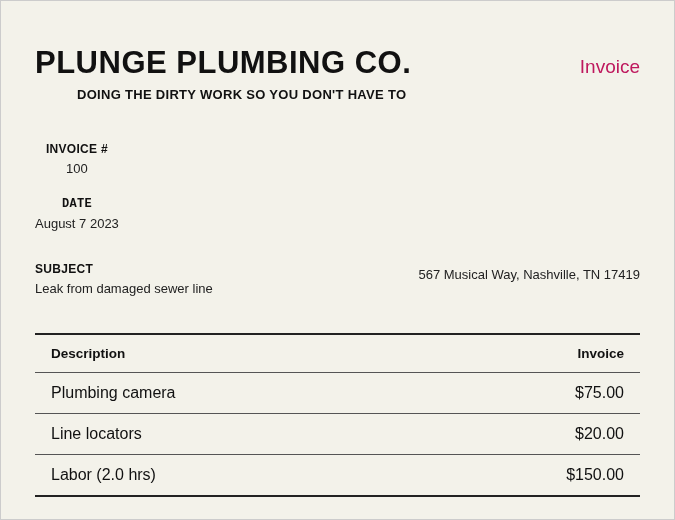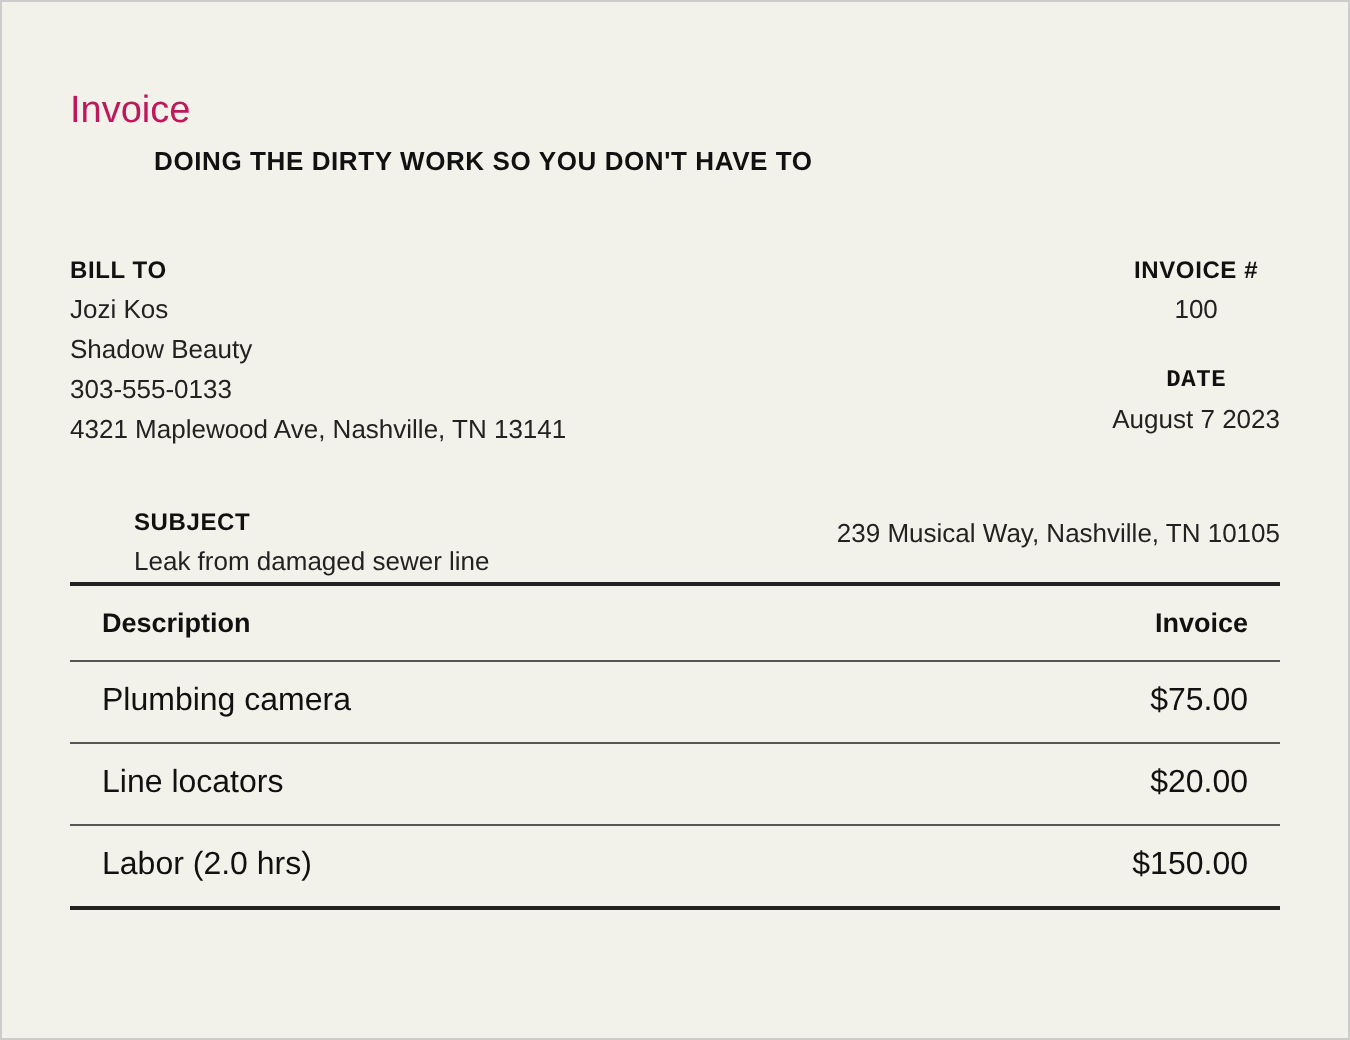--- a/index.html
+++ b/index.html
@@ -49,23 +49,24 @@
   .value, .value-line {
     font-size: 13px;
     font-weight: 400;
     color: #222;
     line-height: 1.55;
   }
   .left-col { text-align: left; }
   .right-col { text-align: center; }
   .mt-sm { margin-top: 3px; }
   .mt-md { margin-top: 18px; font-family: Liberation Mono, monospace; }
-  .mt-lg { margin-top: 28px; margin-left: 32px; }
+  .mt-lg { margin-top: 28px; }
 
   .table-wrap {
+    margin-top: 34px;
   }
   .hr-thick {
     border: none;
     border-top: 2px solid #222;
   }
   .hr-thin {
     border: none;
     border-top: 1px solid #555;
   }
   .t-row {
@@ -80,48 +81,42 @@
   .t-cell {
     font-size: 16px;
     font-weight: 400;
   }
   .t-row .t-head:last-child, .t-row .t-cell:last-child { text-align: right; }
 </style>
 </head>
 <body>
 
 <div class="header-row">
+  <div class="company-name">PLUNGE PLUMBING CO.</div>
   <div class="doc-type">Invoice</div>
 </div>
 <div class="tagline">DOING THE DIRTY WORK SO YOU DON'T HAVE TO</div>
 
 <div class="info-block">
   <div class="info-row">
-    <div class="left-col">
-      <div class="label">BILL TO</div>
-      <div class="value mt-sm">Jozi Kos</div>
-      <div class="value">Shadow Beauty</div>
-      <div class="value">303-555-0133</div>
-      <div class="value">4321 Maplewood Ave, Nashville, TN 13141</div>
-    </div>
     <div class="right-col">
       <div class="label">INVOICE #</div>
       <div class="value mt-sm">100</div>
       <div class="label mt-md">DATE</div>
       <div class="value mt-sm">August 7 2023</div>
     </div>
   </div>
 
   <div class="info-row mt-lg">
     <div class="left-col">
       <div class="label">SUBJECT</div>
       <div class="value mt-sm">Leak from damaged sewer line</div>
     </div>
     <div class="right-col">
-      <div class="value mt-sm">239 Musical Way, Nashville, TN 10105</div>
+      <div class="value mt-sm">567 Musical Way, Nashville, TN 17419</div>
     </div>
   </div>
 </div>
 
 <div class="table-wrap">
   <hr class="hr-thick">
   <div class="t-row">
     <div class="t-head">Description</div>
     <div class="t-head">Invoice</div>
   </div>

